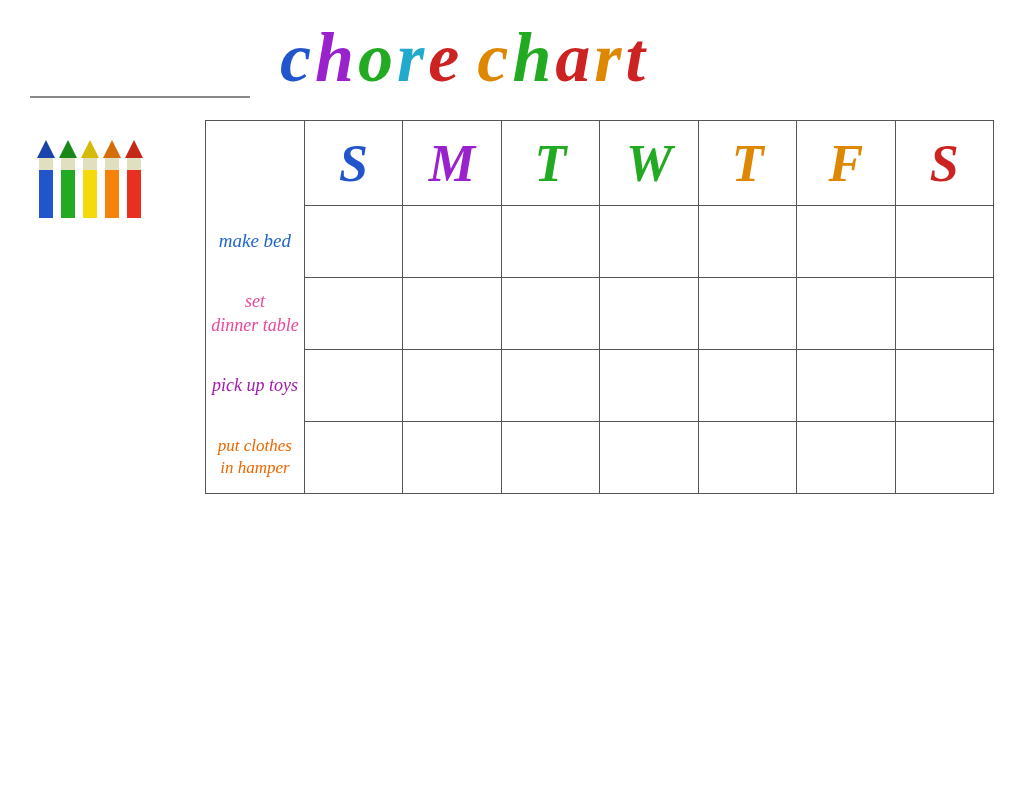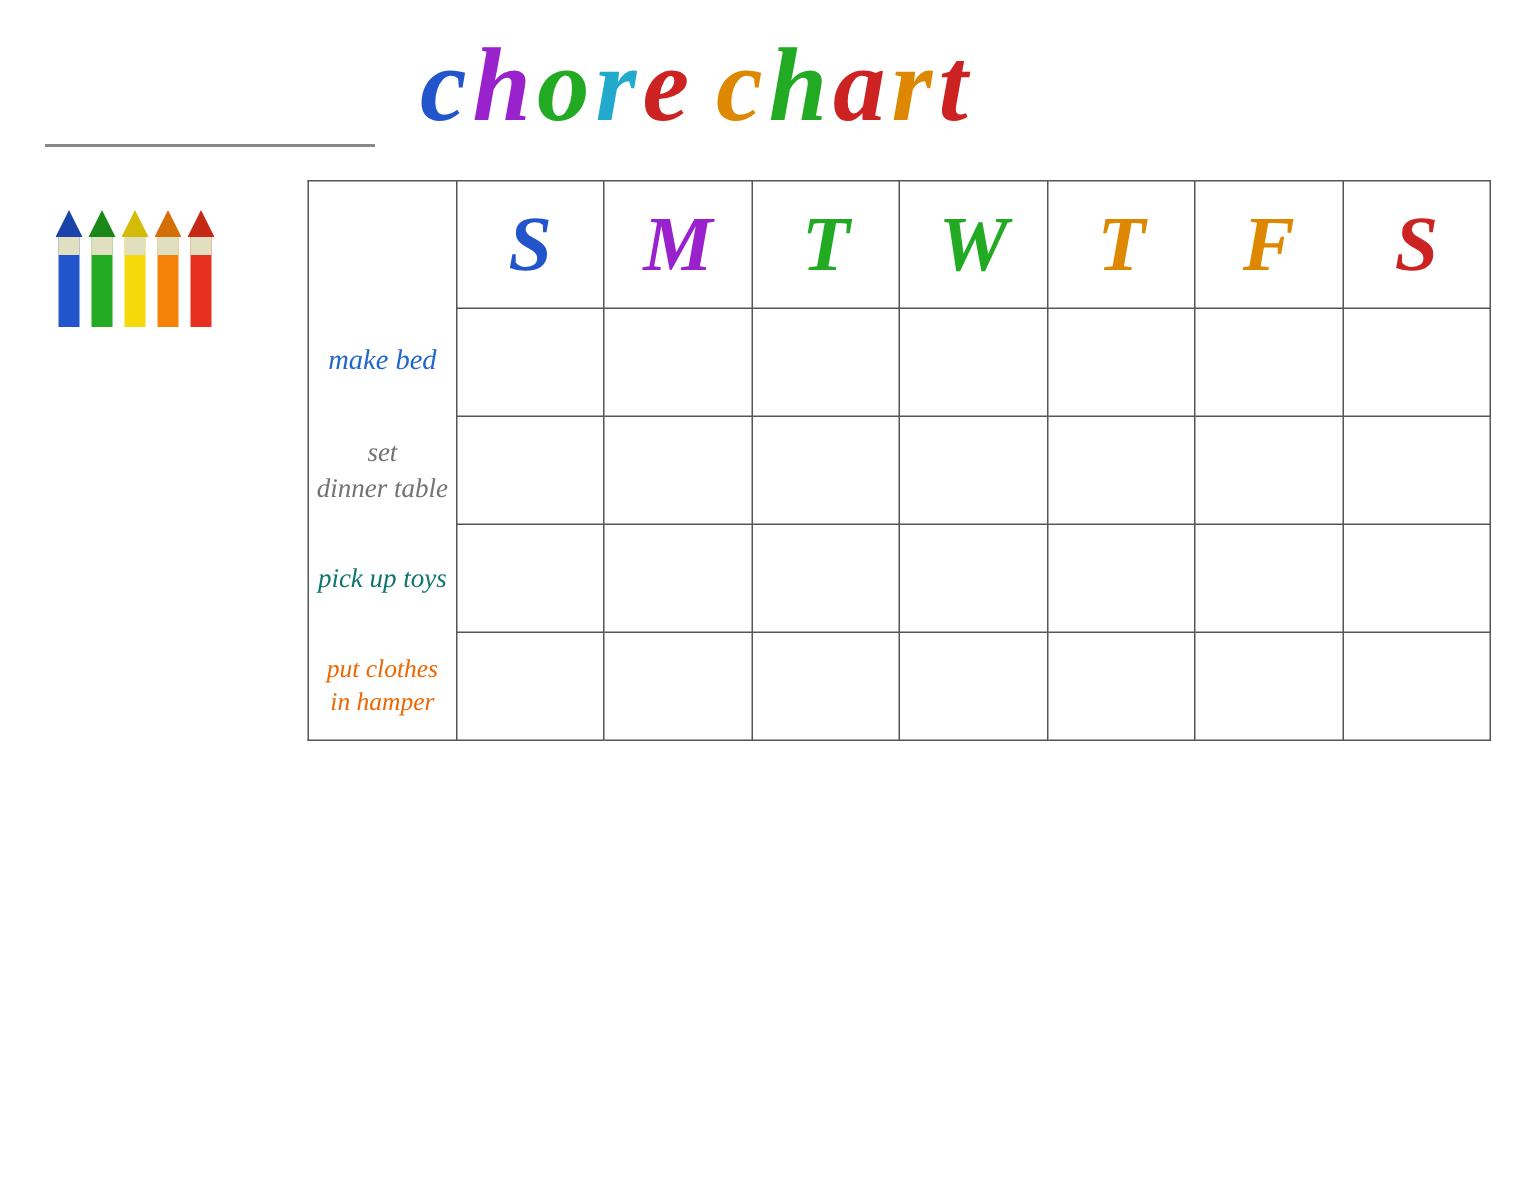--- a/index.html
+++ b/index.html
@@ -254,33 +254,33 @@
             <td class="check-cell"></td>
             <td class="check-cell"></td>
             <td class="check-cell"></td>
             <td class="check-cell"></td>
             <td class="check-cell"></td>
             <td class="check-cell"></td>
           </tr>
 
 
           <tr class="chore-row-3">
-            <td class="chore-label" style="color:#737373; font-size:18px; font-style:italic;">set<br>dinner table</td>
+            <td class="chore-label" style="color:#ec4899; font-size:18px; font-style:italic;">set<br>dinner table</td>
             <td class="check-cell"></td>
             <td class="check-cell"></td>
             <td class="check-cell"></td>
             <td class="check-cell"></td>
             <td class="check-cell"></td>
             <td class="check-cell"></td>
             <td class="check-cell"></td>
           </tr>
 
 
           <tr class="chore-row-5">
-            <td class="chore-label" style="color:#0f766e; font-size:18px; font-style:italic;">pick up toys</td>
+            <td class="chore-label" style="color:#a21caf; font-size:18px; font-style:italic;">pick up toys</td>
             <td class="check-cell"></td>
             <td class="check-cell"></td>
             <td class="check-cell"></td>
             <td class="check-cell"></td>
             <td class="check-cell"></td>
             <td class="check-cell"></td>
             <td class="check-cell"></td>
           </tr>
 
           <tr class="chore-row-6">

